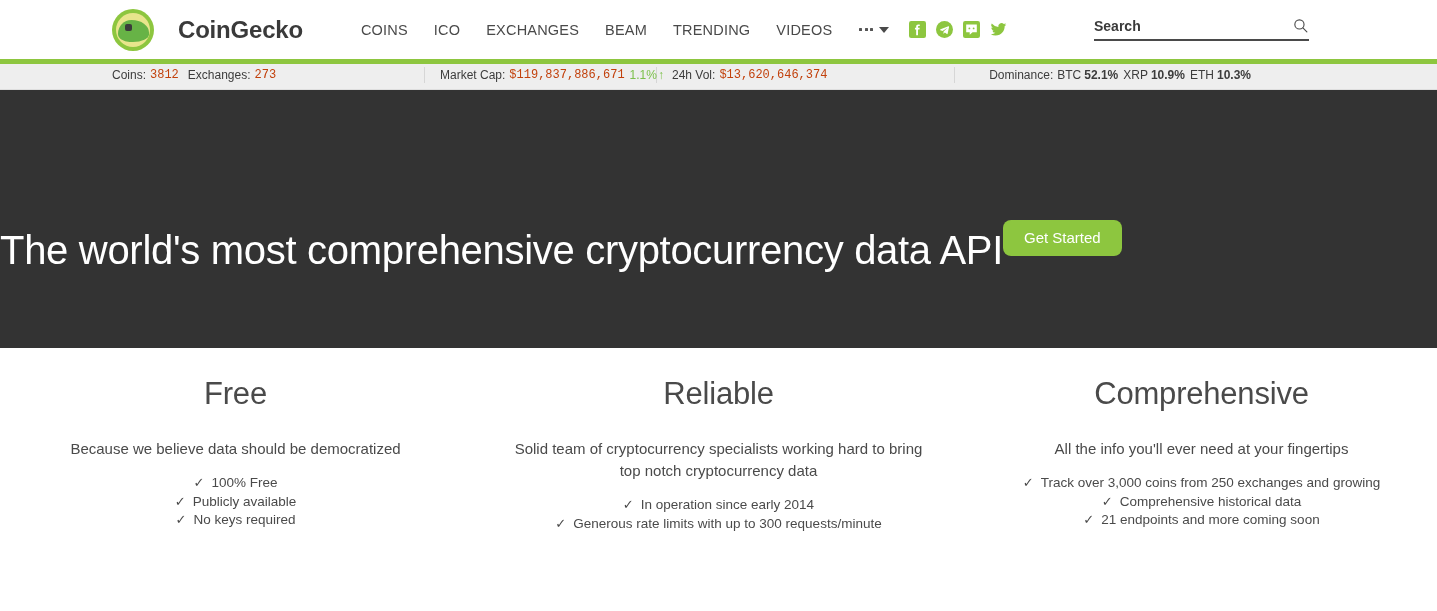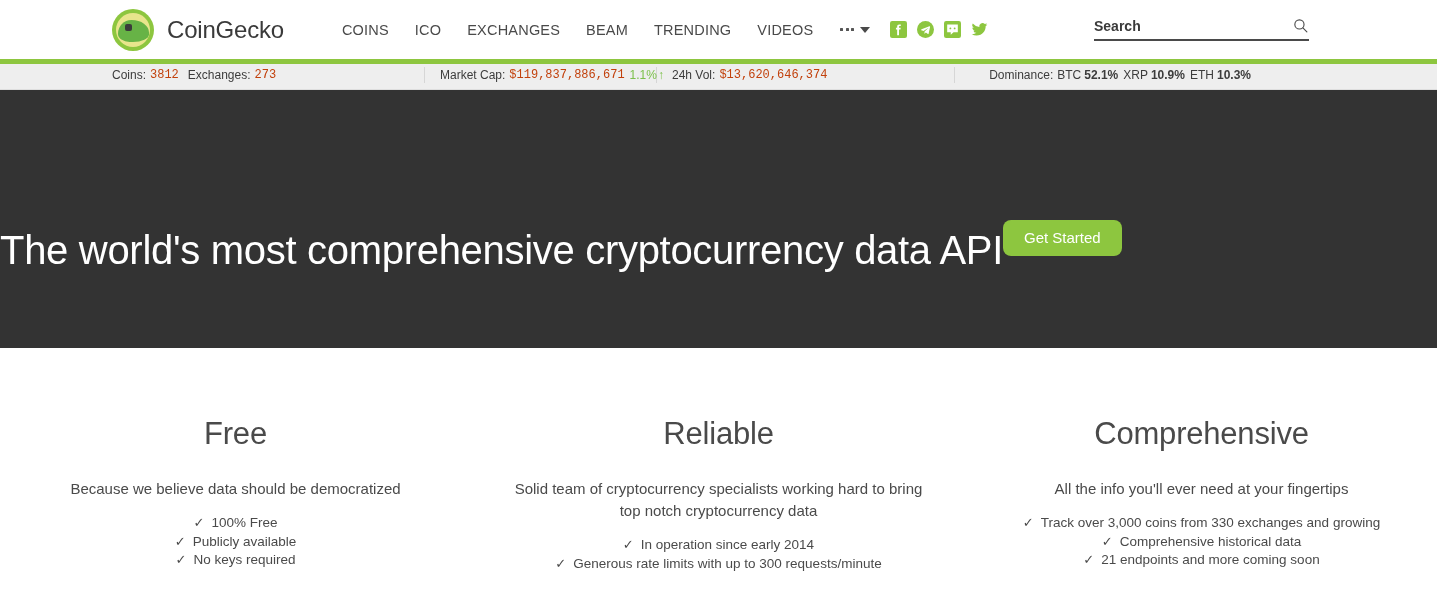--- a/index.html
+++ b/index.html
@@ -49,25 +49,25 @@
     border-radius: 48% 62% 58% 42% / 70% 64% 40% 42%;
   }
   .logo-eye {
     position: absolute;
     left: 13px; top: 15px;
     width: 7px; height: 7px;
     background: #3a3a3a;
     border-radius: 2px;
   }
   .brand-name {
-    margin-left: 13px;
+    margin-left: 24px;
     font-size: 24px;
     color: #3a3a3a;
     letter-spacing: -0.2px;
-    font-weight: 400;
+    font-weight: 700;
   }
 
   .mainnav {
     display: flex;
     align-items: center;
     margin-left: 45px;
     gap: 0;
   }
   .nav-link {
     font-size: 14.5px;
@@ -168,21 +168,21 @@
     font-family: "Liberation Sans", sans-serif;
     font-size: 15px;
     padding: 9px 21px;
     cursor: pointer;
     line-height: 1.2;
   }
 
   
   .features {
     display: flex;
-    padding-top: 68px;
+    padding-top: 28px;
     gap: 12px;
   }
   .fcol {
     flex: 1;
     text-align: center;
     padding: 0 20px;
   }
   .fcol-title {
     font-size: 31px;
     font-weight: 400;
@@ -337,19 +337,19 @@
     <ul class="fcol-list">
       <li><span class="chk">✓</span><span>In operation since early 2014</span></li>
       <li><span class="chk">✓</span><span>Generous rate limits with up to 300 requests/minute</span></li>
     </ul>
   </div>
 
   <div class="fcol">
     <div class="fcol-title">Comprehensive</div>
     <div class="fcol-desc">All the info you'll ever need at your fingertips</div>
     <ul class="fcol-list">
-      <li><span class="chk">✓</span><span>Track over 3,000 coins from 330 exchanges and growing</span></li>
+      <li><span class="chk">✓</span><span>Track over 3,000 coins from 250 exchanges and growing</span></li>
       <li><span class="chk">✓</span><span>Comprehensive historical data</span></li>
       <li><span class="chk">✓</span><span>21 endpoints and more coming soon</span></li>
     </ul>
   </div>
 
 </div>
 
 </body></html>

